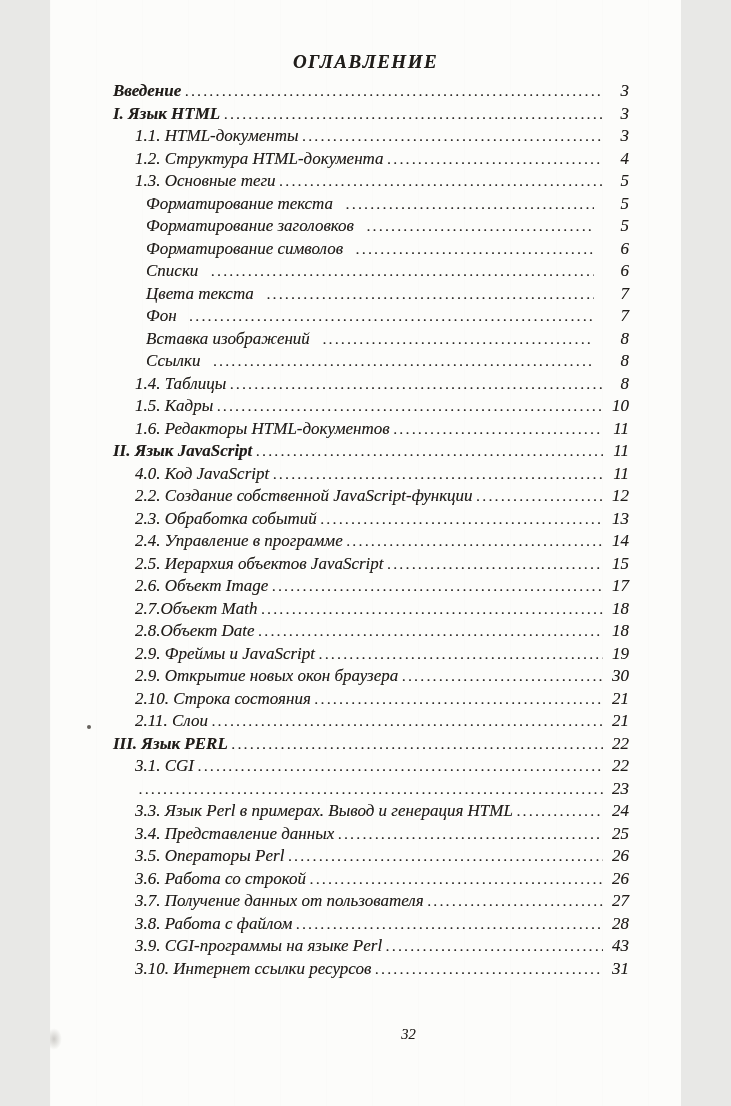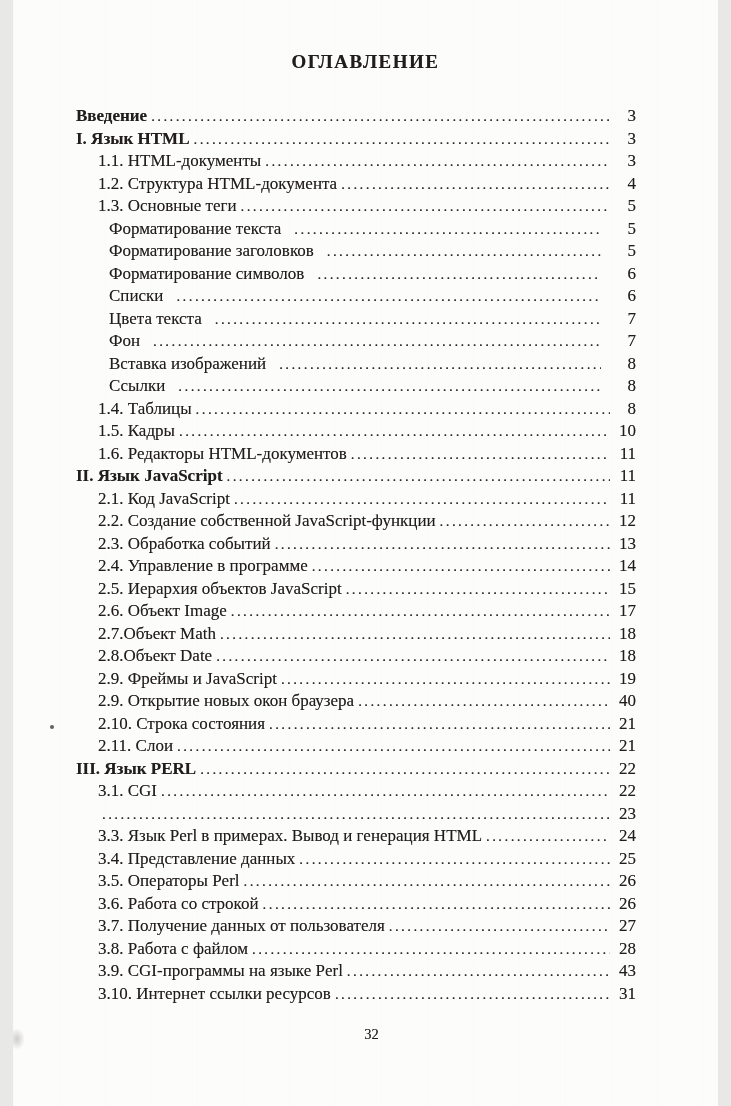--- a/index.html
+++ b/index.html
@@ -2,47 +2,48 @@
 <html><head>
 <meta charset="utf-8">
 <style>
   html, body {
     margin: 0;
     padding: 0;
     background: #e8e8e6;
   }
   .page {
     position: relative;
-    width: 705px;
+    width: 631px;
     height: 1106px;
     margin: 0 auto;
     background: #fcfcfa;
     background-image: repeating-linear-gradient(
       90deg,
       rgba(0,0,0,0.008) 0px, rgba(0,0,0,0.008) 1px,
       rgba(0,0,0,0) 1px, rgba(0,0,0,0) 46px
     );
     color: #201d1a;
     font-family: "Liberation Serif", "DejaVu Serif", serif;
     overflow: hidden;
+    font-style: italic;
   }
   .page-title {
     margin: 0;
     padding-top: 50px;
     text-align: center;
     font-size: 19px;
     font-weight: bold;
     letter-spacing: 1.5px;
     line-height: 24px;
     text-shadow: 0 0 0.5px rgba(30,25,20,0.55);
   }
   .toc {
-    margin-top: 31px;
+    margin-top: 6px;
     padding-left: 63px;
-    padding-right: 82px;
+    padding-right: 52px;
   }
   .toc-row {
     display: flex;
     align-items: baseline;
     height: 22.5px;
     font-size: 17px;
     line-height: 22.5px;
     white-space: nowrap;
     text-shadow: 0 0 0.4px rgba(30,25,20,0.45);
   }
@@ -182,21 +183,21 @@
         <span class="toc-label">1.6. Редакторы HTML-документов</span>
         <span class="toc-dots"></span>
         <span class="toc-page">11</span>
       </div>
       <div class="toc-row level-0 bold">
         <span class="toc-label">II. Язык JavaScript</span>
         <span class="toc-dots"></span>
         <span class="toc-page">11</span>
       </div>
       <div class="toc-row level-1">
-        <span class="toc-label">2.1. Код JavaScript</span>
+        <span class="toc-label">4.0. Код JavaScript</span>
         <span class="toc-dots"></span>
         <span class="toc-page">11</span>
       </div>
       <div class="toc-row level-1">
         <span class="toc-label">2.2. Создание собственной JavaScript-функции</span>
         <span class="toc-dots"></span>
         <span class="toc-page">12</span>
       </div>
       <div class="toc-row level-1">
         <span class="toc-label">2.3. Обработка событий</span>
@@ -229,21 +230,21 @@
         <span class="toc-page">18</span>
       </div>
       <div class="toc-row level-1">
         <span class="toc-label">2.9. Фреймы и JavaScript</span>
         <span class="toc-dots"></span>
         <span class="toc-page">19</span>
       </div>
       <div class="toc-row level-1">
         <span class="toc-label">2.9. Открытие новых окон браузера</span>
         <span class="toc-dots"></span>
-        <span class="toc-page">40</span>
+        <span class="toc-page">30</span>
       </div>
       <div class="toc-row level-1">
         <span class="toc-label">2.10. Строка состояния</span>
         <span class="toc-dots"></span>
         <span class="toc-page">21</span>
       </div>
       <div class="toc-row level-1">
         <span class="toc-label">2.11. Слои</span>
         <span class="toc-dots"></span>
         <span class="toc-page">21</span>

